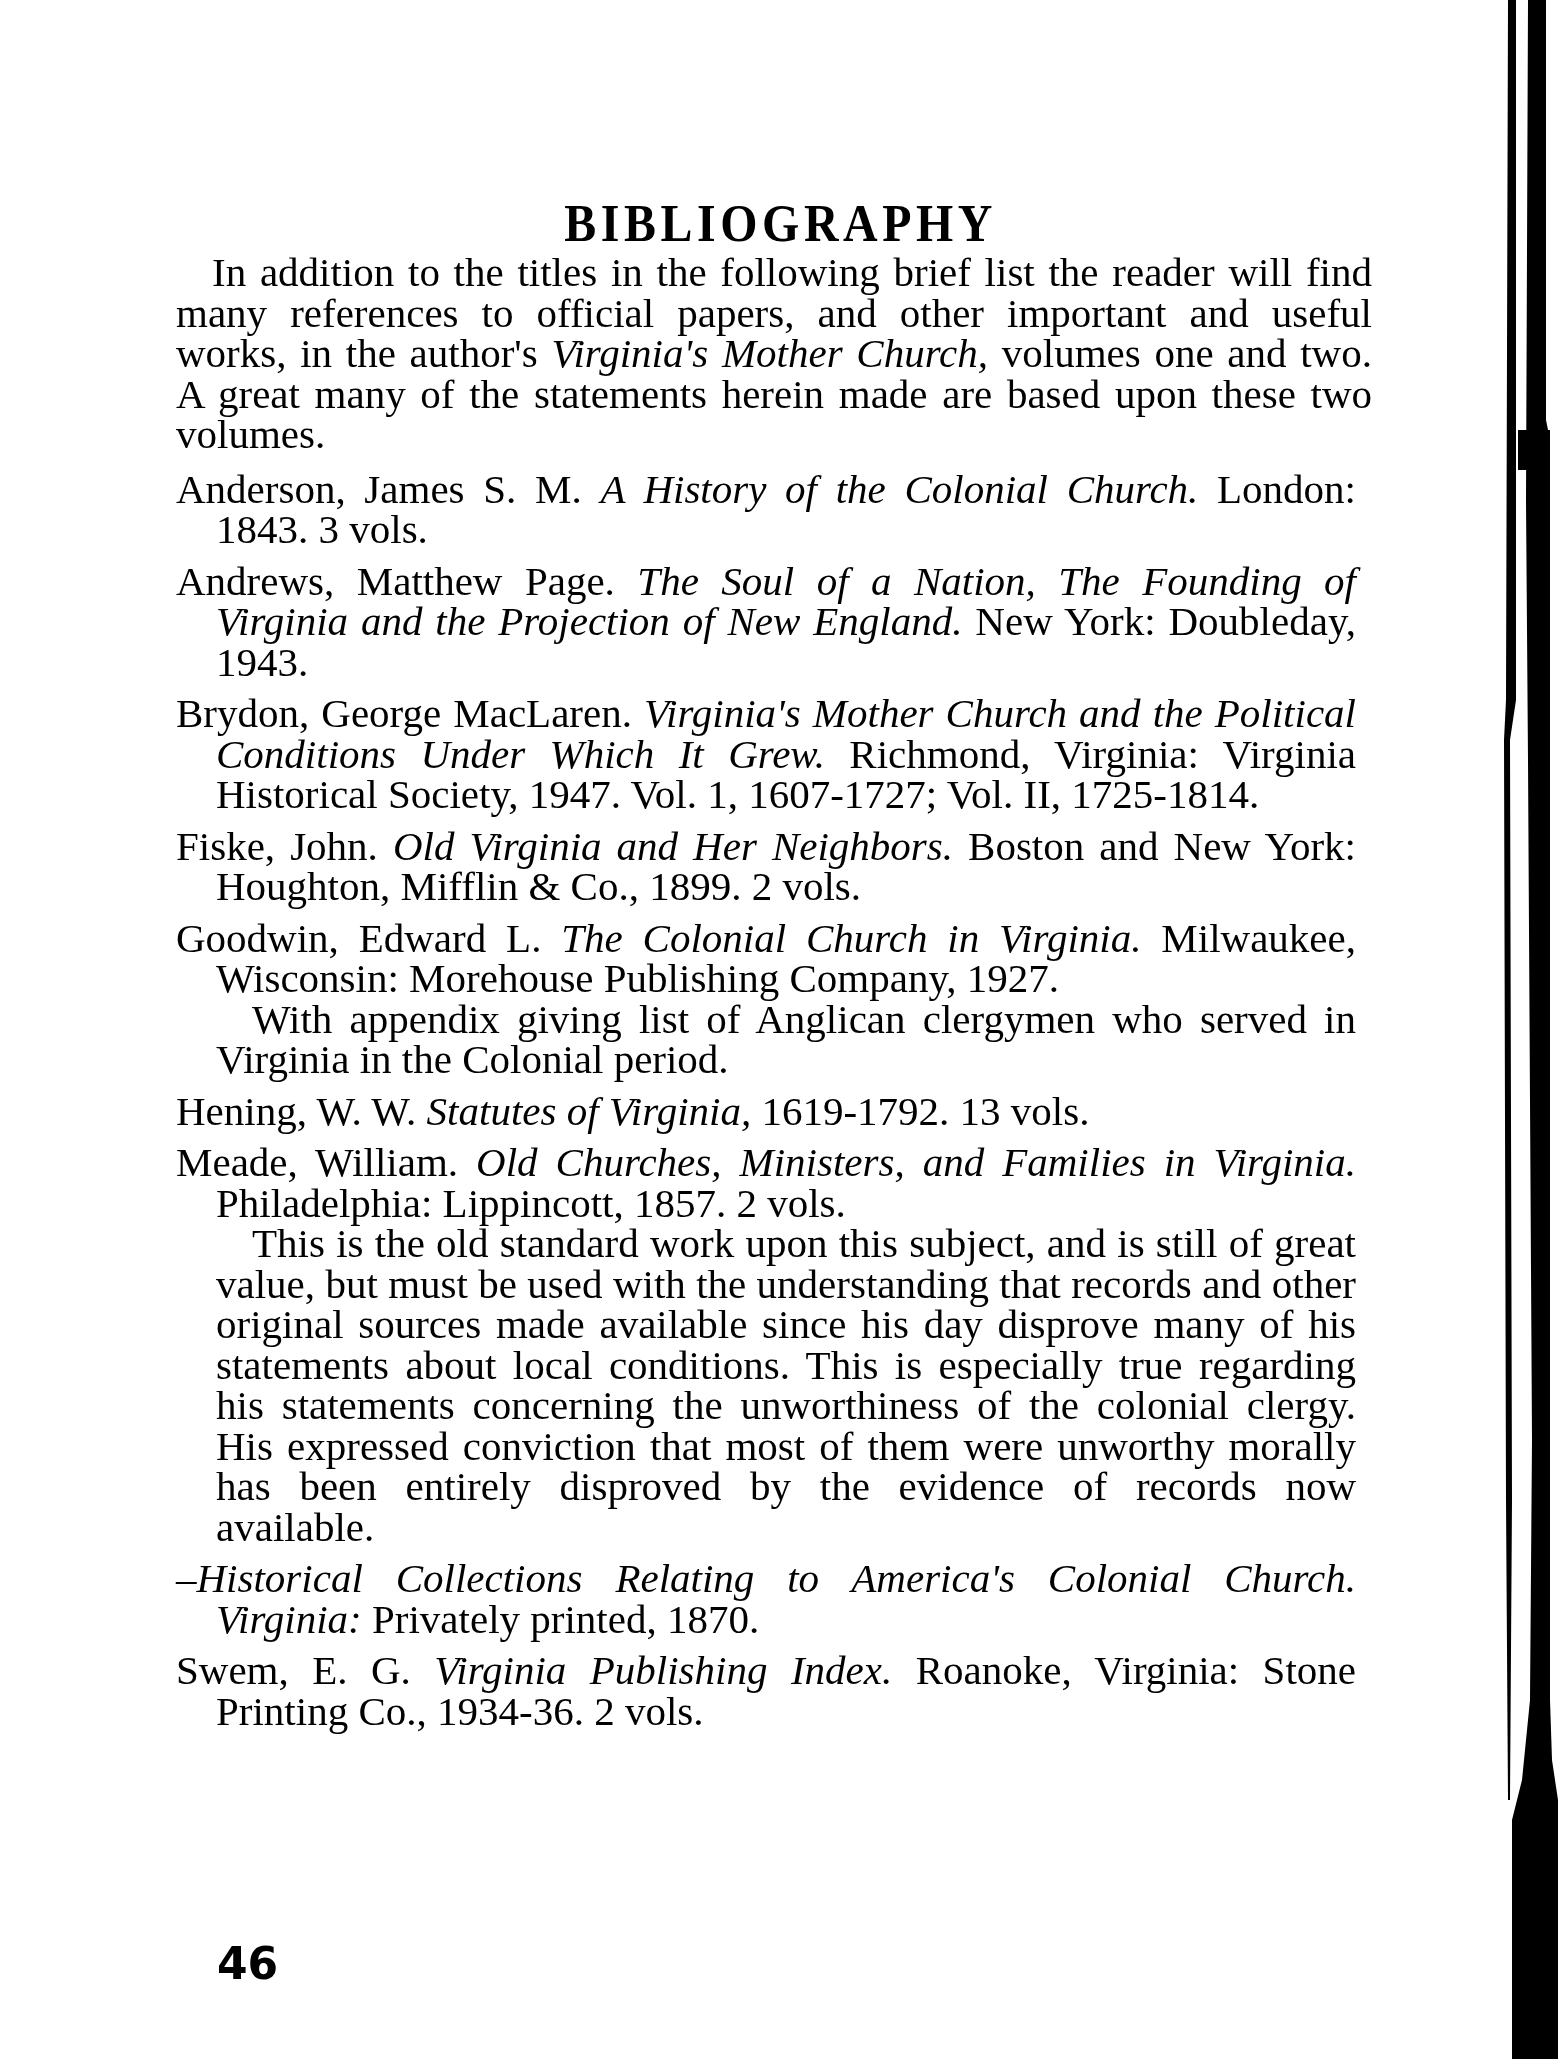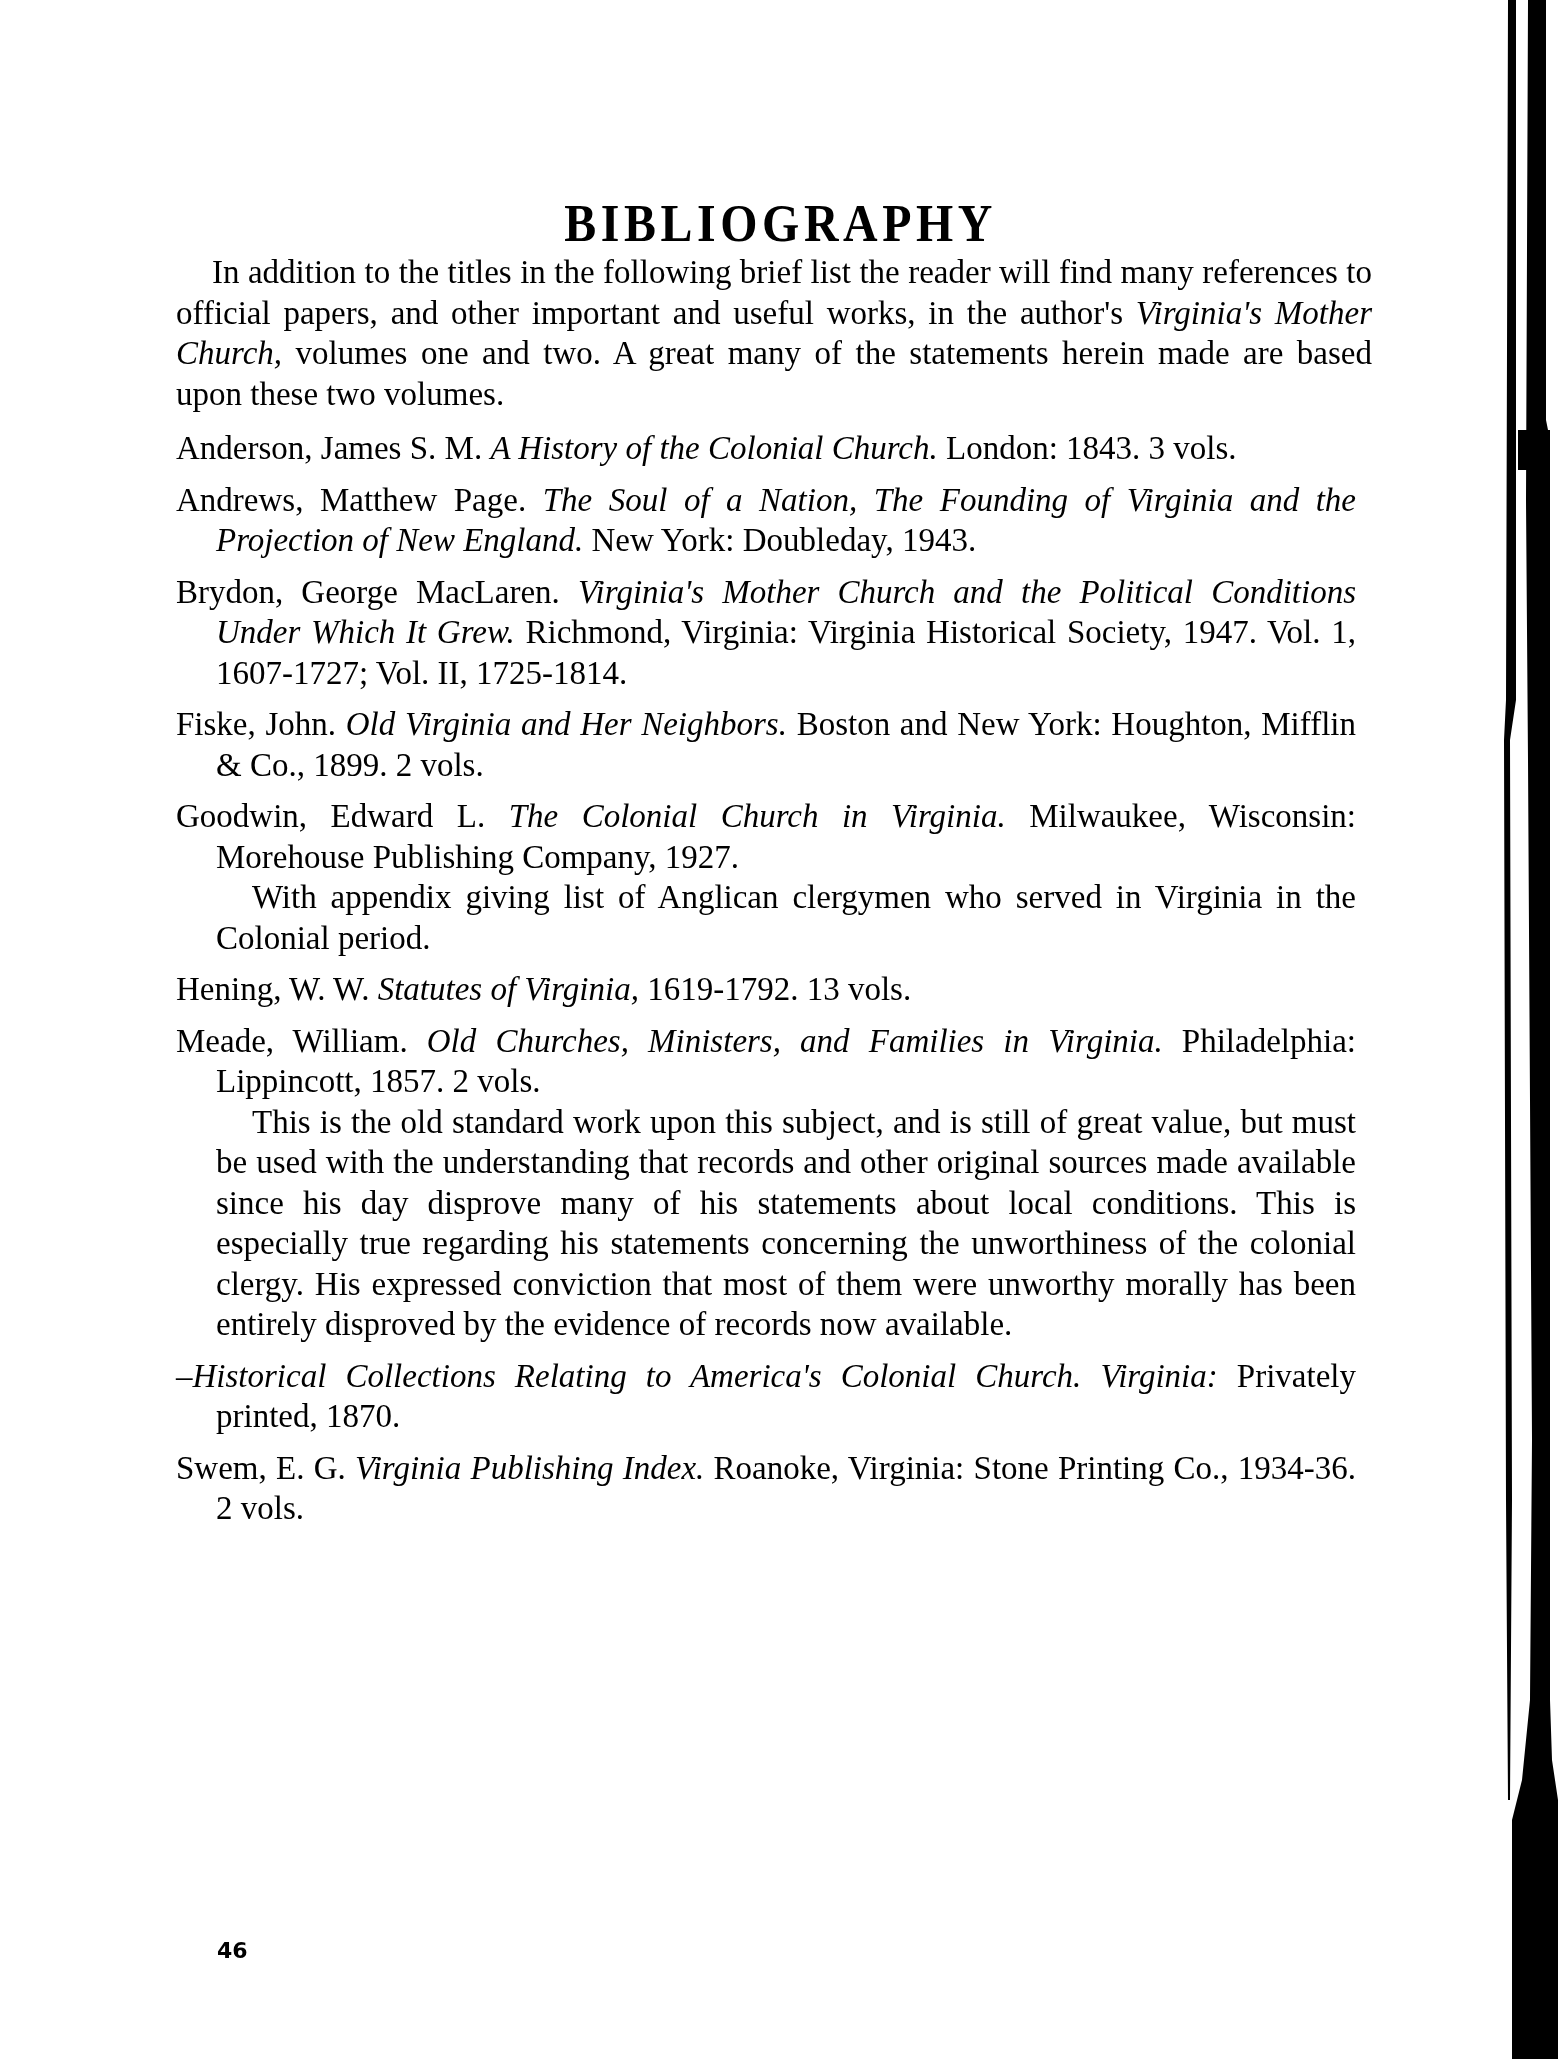--- a/index.html
+++ b/index.html
@@ -25,21 +25,21 @@
       letter-spacing: 5px;
       line-height: 1;
       transform: scaleX(0.92);
       transform-origin: 800px 0;
     }
     .content {
       position: absolute;
       left: 176px;
       top: 252px;
       width: 1196px;
-      font-size: 33px;
+      font-size: 41px;
       line-height: 40.5px;
     }
     .intro {
       text-indent: 36px;
       margin: 0 0 14px 0;
       text-align: justify;
     }
     .entry {
       margin: 0 16px 11px 0;
       padding-left: 40px;
@@ -51,21 +51,21 @@
       text-indent: 36px;
       text-align: justify;
     }
     .entry .title, .intro .title { font-style: italic; }
     .page-number {
       position: absolute;
       left: 217px;
       top: 1938px;
       font-family: "DejaVu Sans", sans-serif;
       font-weight: bold;
-      font-size: 22px;
+      font-size: 44px;
     }
     .binding {
       position: absolute;
       right: 0;
       top: 0;
       width: 70px;
       height: 2059px;
     }
   </style>
 </head>

